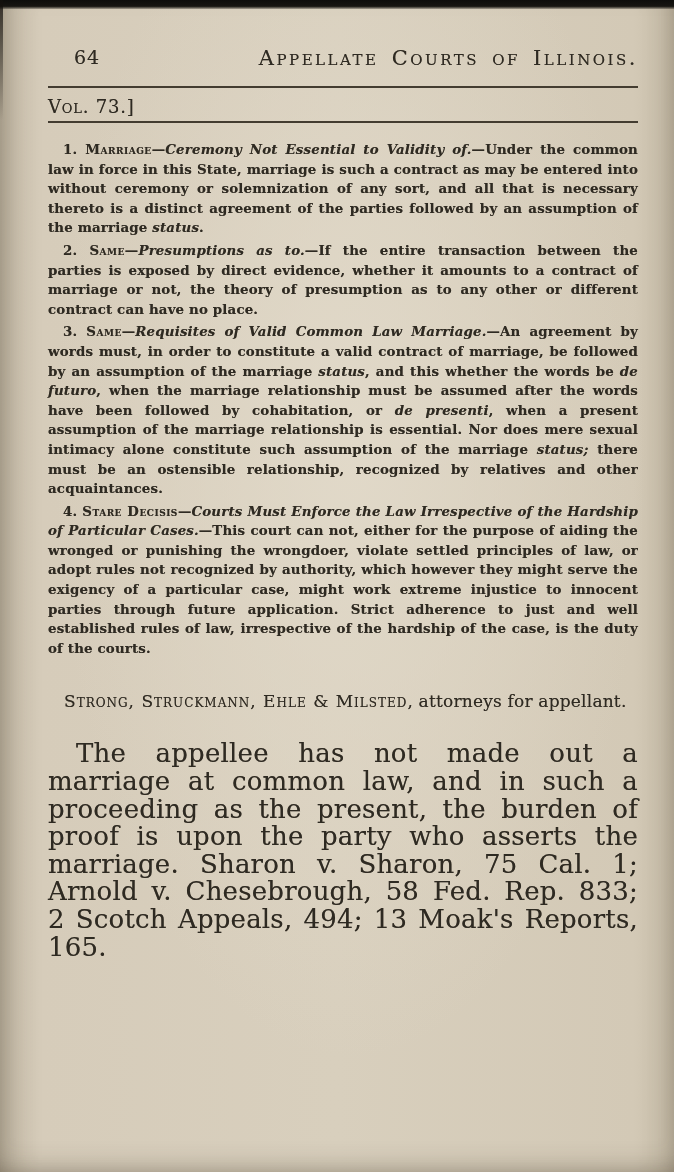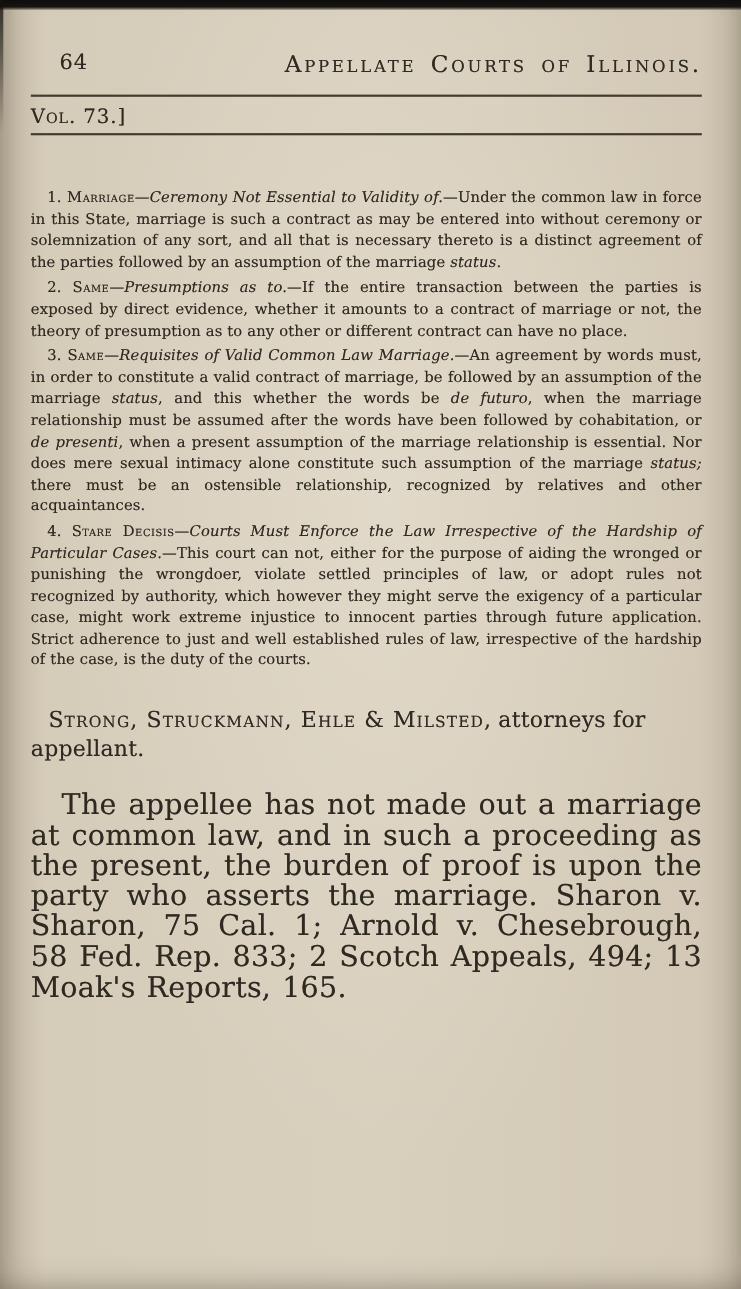--- a/index.html
+++ b/index.html
@@ -24,21 +24,21 @@
   .scan-edge-top {
     position: absolute; top: 0; left: 0; right: 0; height: 9px;
     background: linear-gradient(180deg, #0e0d0b 0%, #171511 70%, rgba(30,26,20,0.25) 100%);
   }
   .scan-edge-left {
     position: absolute; top: 0; left: 0; width: 3px; height: 120px;
     background: linear-gradient(180deg, rgba(20,17,13,0.8), rgba(20,17,13,0));
   }
   .content {
     position: relative;
-    padding: 46px 36px 0 28px;
+    padding: 46px 36px 0 48px;
     text-shadow: 0 0 0.5px rgba(58,48,36,0.55);
   }
   
   .running-header { position: relative; height: 26px; }
   .page-number {
     position: absolute; left: 26px; top: 0;
     font-size: 19px; letter-spacing: 1px;
   }
   .running-head {
     text-align: right;
@@ -67,21 +67,21 @@
 
   .case-title {
     margin-top: 64px;
     text-align: center;
     font-size: 20px;
     font-weight: bold;
     letter-spacing: 0.4px;
     word-spacing: 2px;
   }
 
-  .headnotes { margin-top: 48px; }
+  .headnotes { margin-top: 17px; font-weight: bold; }
   .headnote {
     margin: 2px 0 3px 0;
     font-size: 13.4px;
     line-height: 19.6px;
     text-align: justify;
     text-indent: 15px;
     letter-spacing: 0.15px;
   }
   .sc { font-variant: small-caps; letter-spacing: 0.5px; }
   .i { font-style: italic; }
@@ -91,21 +91,21 @@
     margin-top: 28px;
     font-size: 13.8px;
     line-height: 20.6px;
     text-align: justify;
     text-indent: 6px;
     letter-spacing: 0.15px;
   }
 
   .attorneys-paragraph {
     margin-top: 30px;
-    font-size: 20px;
+    font-size: 17px;
     line-height: 26px;
     text-indent: 16px;
     letter-spacing: 0.2px;
   }
   .attorneys-paragraph .sc { letter-spacing: 1px; }
 
   .body-paragraph {
     margin-top: 26px;
     font-size: 26px;
     line-height: 27.6px;

